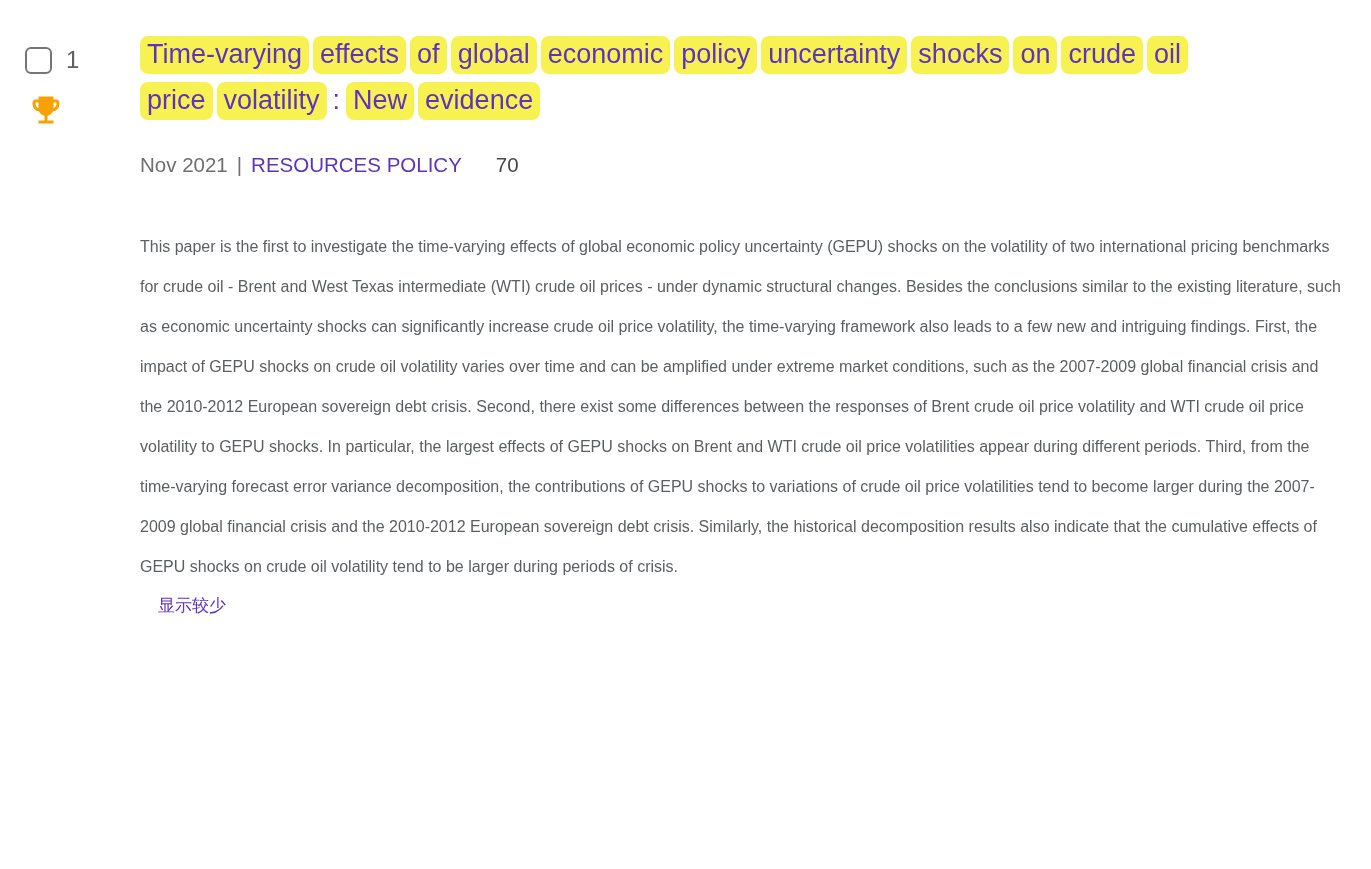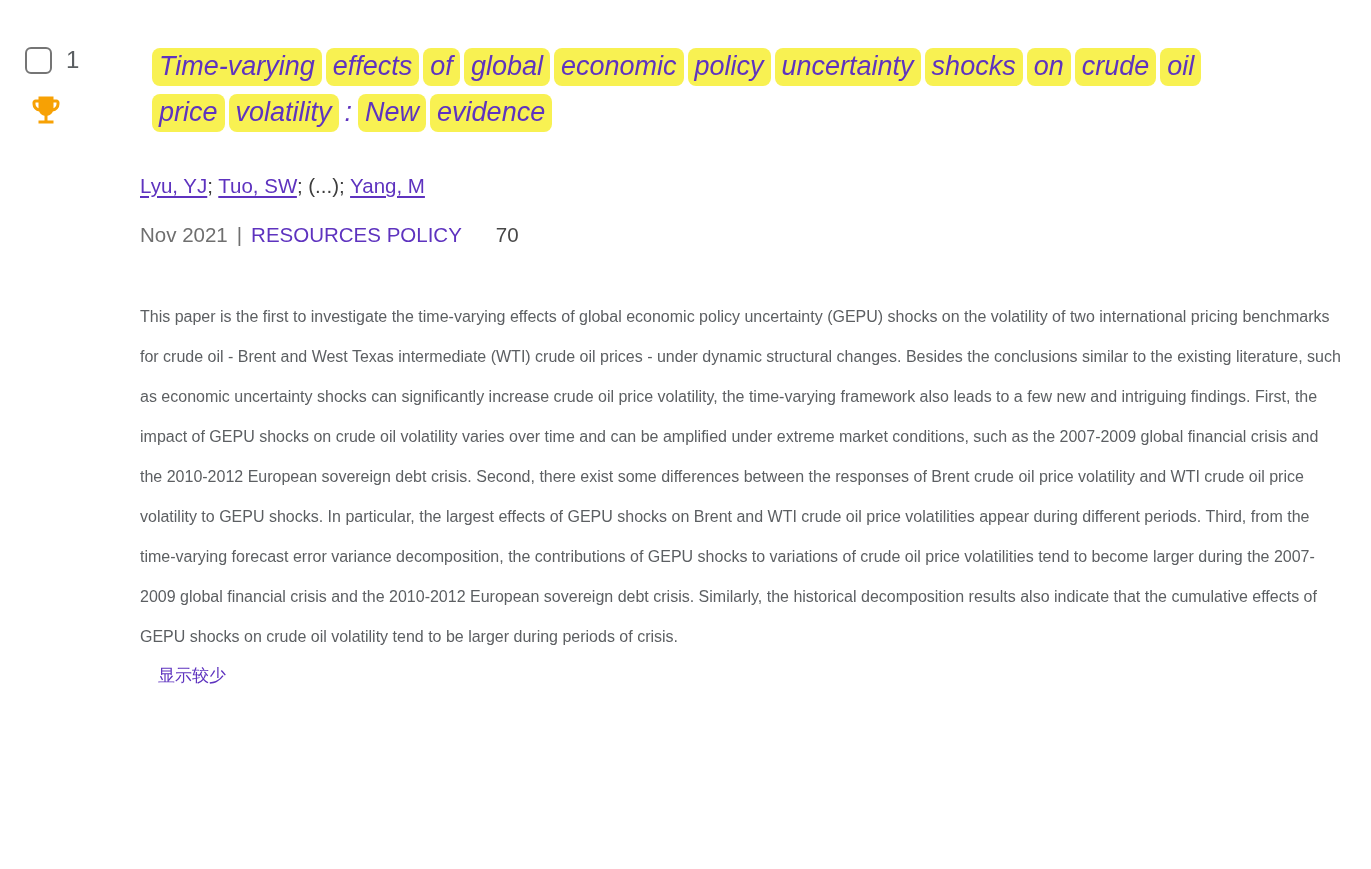--- a/index.html
+++ b/index.html
@@ -24,27 +24,26 @@
     background: #fff;
     display: inline-block;
     cursor: pointer;
   }
   .result-index { font-size: 24px; color: #5a5e61; }
   .trophy-wrap { margin-top: 18px; margin-left: 2px; }
 
   .main-col { flex: 1 1 auto; min-width: 0; }
 
   .title {
-    margin: 12px;
+    margin: 0;
     font-size: 0;
     line-height: 46px;
     font-weight: 400;
     max-width: 1190px;
     cursor: pointer;
-    font-style: italic;
   }
   .tk {
     display: inline-block;
     font-size: 27px;
     line-height: 34px;
     color: #5E33BF;
     padding: 1px 7px 3px;
     margin: 0 4px 2px 0;
     border-radius: 8px;
     vertical-align: top;
@@ -111,21 +110,20 @@
       <svg width="38" height="36" viewBox="0 0 24 24" aria-hidden="true">
         <path fill="#F7A104" fill-rule="evenodd" d="M7 21v-2h4v-3.1q-1.225-.275-2.188-1.038Q7.85 14.1 7.45 12.95q-1.875-.225-3.163-1.638Q3 9.9 3 8V7q0-.825.588-1.413Q4.175 5 5 5h2V3h10v2h2q.825 0 1.413.587Q21 6.175 21 7v1q0 1.9-1.288 3.312q-1.287 1.413-3.162 1.638q-.4 1.15-1.363 1.912q-.962.763-2.187 1.038V19h4v2Zm0-10.2V7H5v1q0 .95.55 1.712q.55.763 1.45 1.088Zm10 0q.9-.325 1.45-1.088Q19 8.95 19 8V7h-2Z"></path>
       </svg>
     </div>
   </div>
 
   <div class="main-col">
 
     <h3 class="title"><span class="tk hl">Time-varying</span><span class="tk hl">effects</span><span class="tk hl">of</span><span class="tk hl">global</span><span class="tk hl">economic</span><span class="tk hl">policy</span><span class="tk hl">uncertainty</span><span class="tk hl">shocks</span><span class="tk hl">on</span><span class="tk hl">crude</span><span class="tk hl">oil</span><br><span class="tk hl">price</span><span class="tk hl">volatility</span><span class="tk plain">:</span><span class="tk hl">New</span><span class="tk hl">evidence</span></h3>
 
-    <div class="authors"><a class="author-link">Lyu, YJ</a><span class="sep">; </span><a class="author-link">Tuo, SW</a><span class="sep">; </span><span class="ellipsis">(...)</span><span class="sep">; </span><a class="author-link">Yang, M</a></div>
 
     <div class="meta"><span class="date">Nov 2021</span><span class="divider">|</span><a class="journal-link">RESOURCES POLICY</a><span class="volume">70</span></div>
 
     <p class="abstract">This paper is the first to investigate the time-varying effects of global economic policy uncertainty (GEPU) shocks on the volatility of two international pricing benchmarks for crude oil - Brent and West Texas intermediate (WTI) crude oil prices - under dynamic structural changes. Besides the conclusions similar to the existing literature, such as economic uncertainty shocks can significantly increase crude oil price volatility, the time-varying framework also leads to a few new and intriguing findings. First, the impact of GEPU shocks on crude oil volatility varies over time and can be amplified under extreme market conditions, such as the 2007-2009 global financial crisis and the 2010-2012 European sovereign debt crisis. Second, there exist some differences between the responses of Brent crude oil price volatility and WTI crude oil price volatility to GEPU shocks. In particular, the largest effects of GEPU shocks on Brent and WTI crude oil price volatilities appear during different periods. Third, from the time-varying forecast error variance decomposition, the contributions of GEPU shocks to variations of crude oil price volatilities tend to become larger during the 2007-2009 global financial crisis and the 2010-2012 European sovereign debt crisis. Similarly, the historical decomposition results also indicate that the cumulative effects of GEPU shocks on crude oil volatility tend to be larger during periods of crisis.</p>
 
     <a class="show-less">显示较少</a>
 
   </div>
 </div>
 

